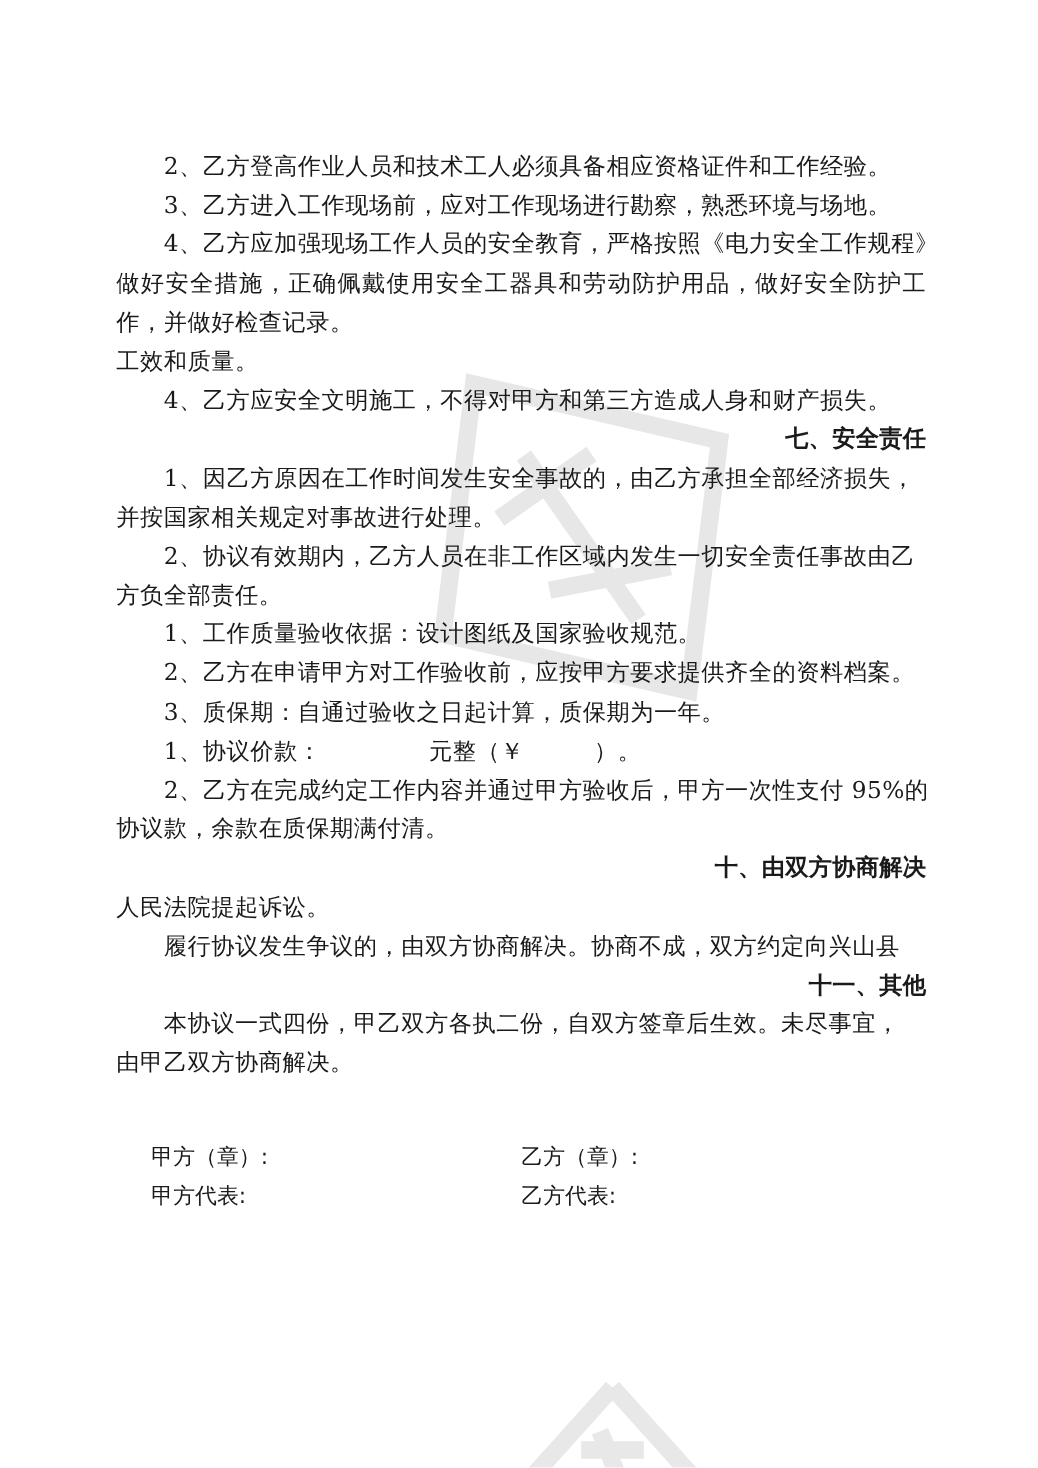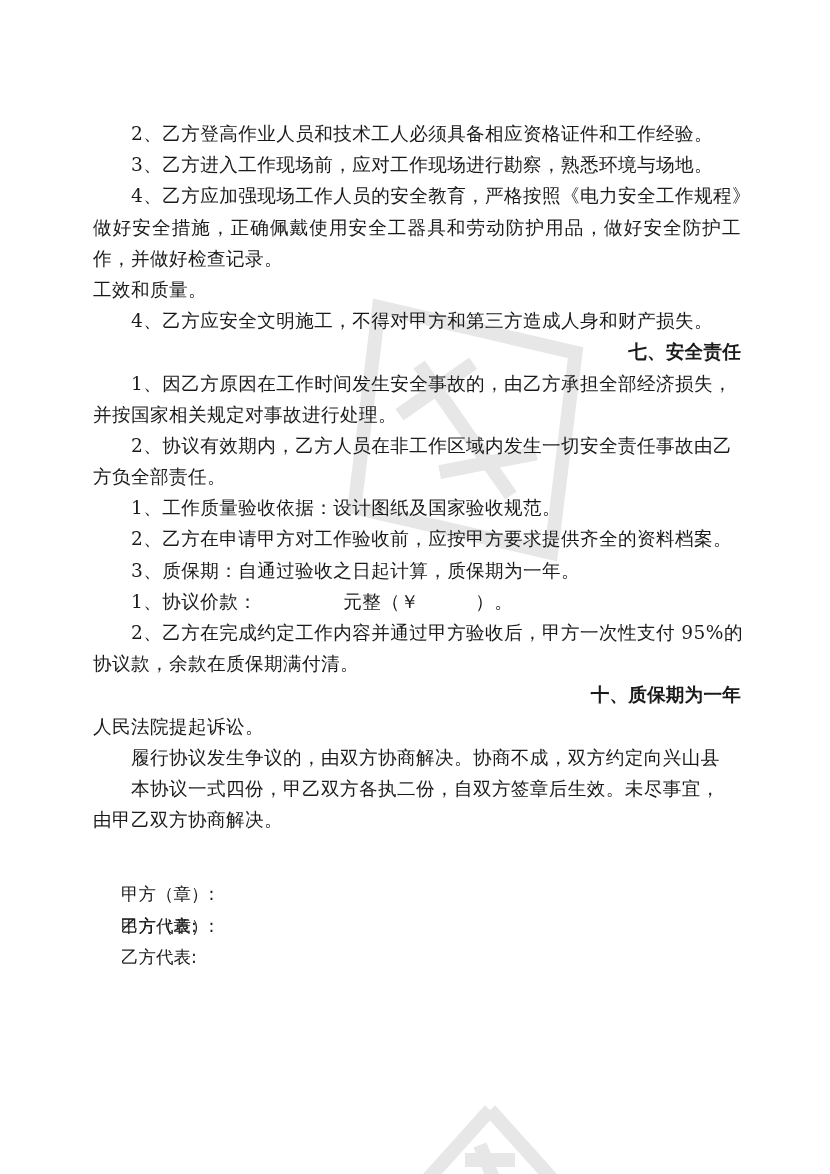--- a/index.html
+++ b/index.html
@@ -44,21 +44,20 @@
     .blank {
       height: 44px;
     }
     .sig-row {
       display: flex;
       font-family: "DejaVu Sans", "Liberation Sans", sans-serif;
       font-size: 17.5px;
       line-height: 31.2px;
       height: 31.2px;
       padding-left: 28px;
-      flex-direction: column;
     }
     .sig-left {
       width: 296px;
     }
     .watermark {
       position: absolute;
       pointer-events: none;
       opacity: 0.09;
     }
     .wm-stroke {
@@ -100,24 +99,25 @@
   <div class="line indent">1、工作质量验收依据：设计图纸及国家验收规范。</div>
   <div class="line indent">2、乙方在申请甲方对工作验收前，应按甲方要求提供齐全的资料档案。</div>
   <div class="line indent">3、质保期：自通过验收之日起计算，质保期为一年。</div>
 
   <div class="line indent">
     <span>1、协议价款：</span><span style="display:inline-block;width:86px;"></span><span>元整（￥</span><span style="display:inline-block;width:56px;"></span><span>）。</span>
   </div>
   <div class="line indent">2、乙方在完成约定工作内容并通过甲方验收后，甲方一次性支付 95%的</div>
   <div class="line">协议款，余款在质保期满付清。</div>
 
-  <div class="line indent heading">十、质保期为一年</div>
+  <div class="line indent heading">十、由双方协商解决</div>
   <div class="line">人民法院提起诉讼。</div>
   <div class="line indent">履行协议发生争议的，由双方协商解决。协商不成，双方约定向兴山县</div>
 
+  <div class="line indent heading">十一、其他</div>
   <div class="line indent">本协议一式四份，甲乙双方各执二份，自双方签章后生效。未尽事宜，</div>
   <div class="line">由甲乙双方协商解决。</div>
 
   <div class="blank"></div>
 
   <div class="sig-row">
     <span class="sig-left">甲方（章）:</span>
     <span>乙方（章）:</span>
   </div>
   <div class="sig-row">

